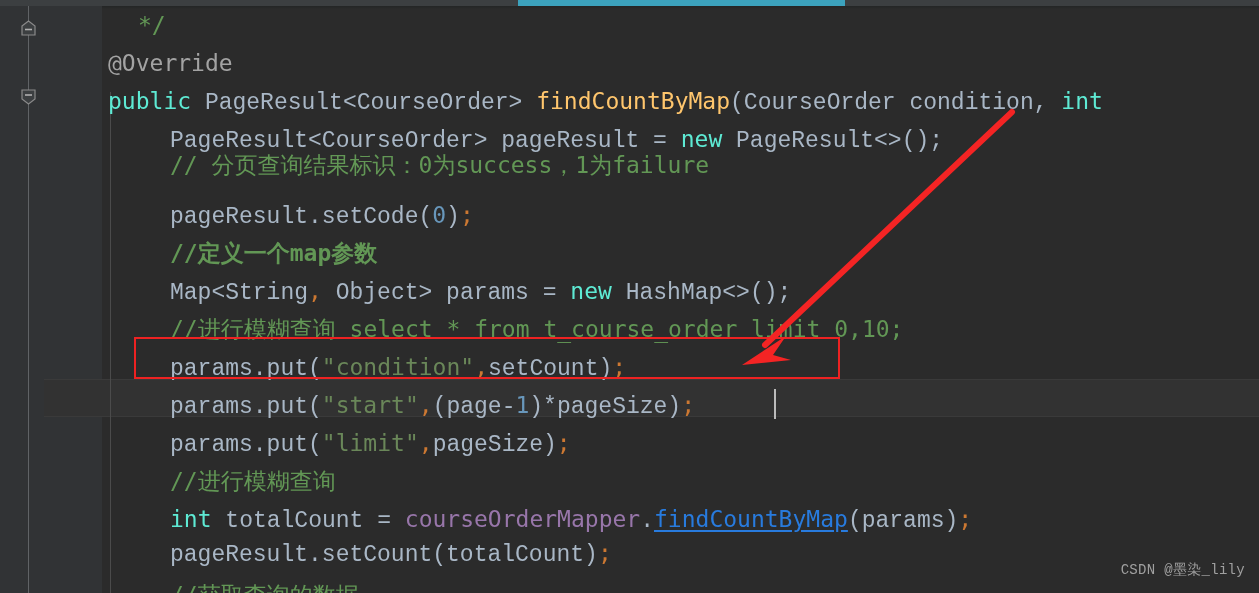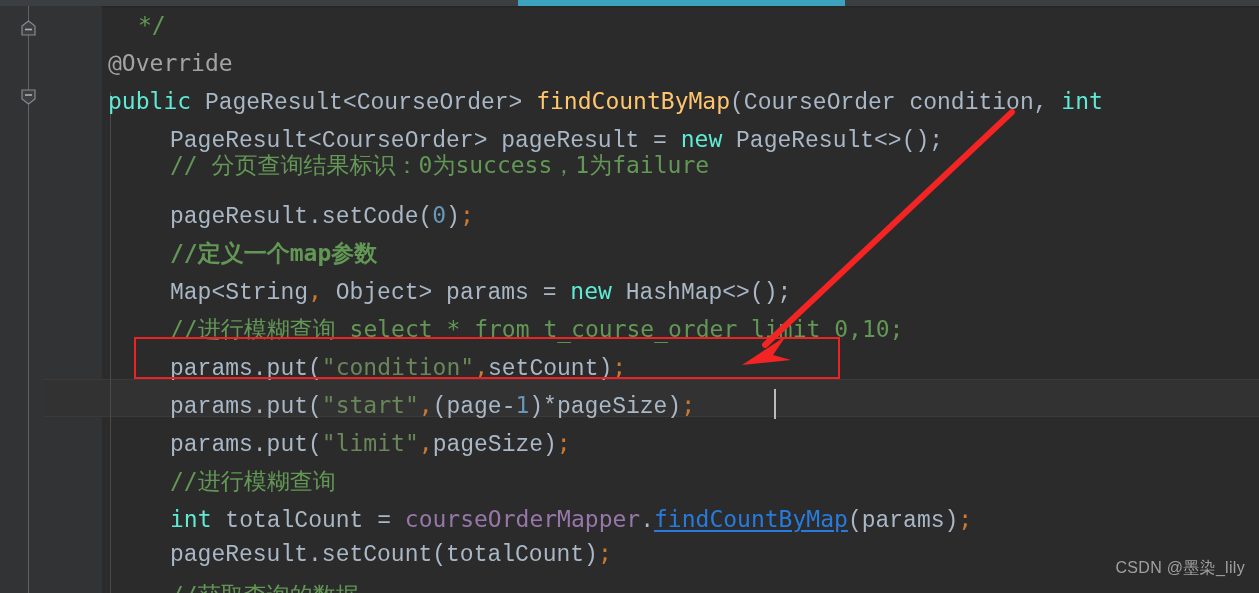--- a/index.html
+++ b/index.html
@@ -149,22 +149,22 @@
     width: 1259px; height: 593px;
     pointer-events: none;
   }
 
   
   .watermark {
     position: absolute;
     right: 14px;
     bottom: 14px;
     color: #a0a0a0;
-    font-family: Liberation Sans, sans-serif;
-    font-size: 16px;
+    font-family: Liberation Mono, monospace;
+    font-size: 14px;
     letter-spacing: 0.3px;
   }
 </style>
 </head>
 <body>
 
 <div id="screen">
 
   <div class="tabstrip">
     <div class="tab-active-underline" style="left:518px; width:327px;"></div>

